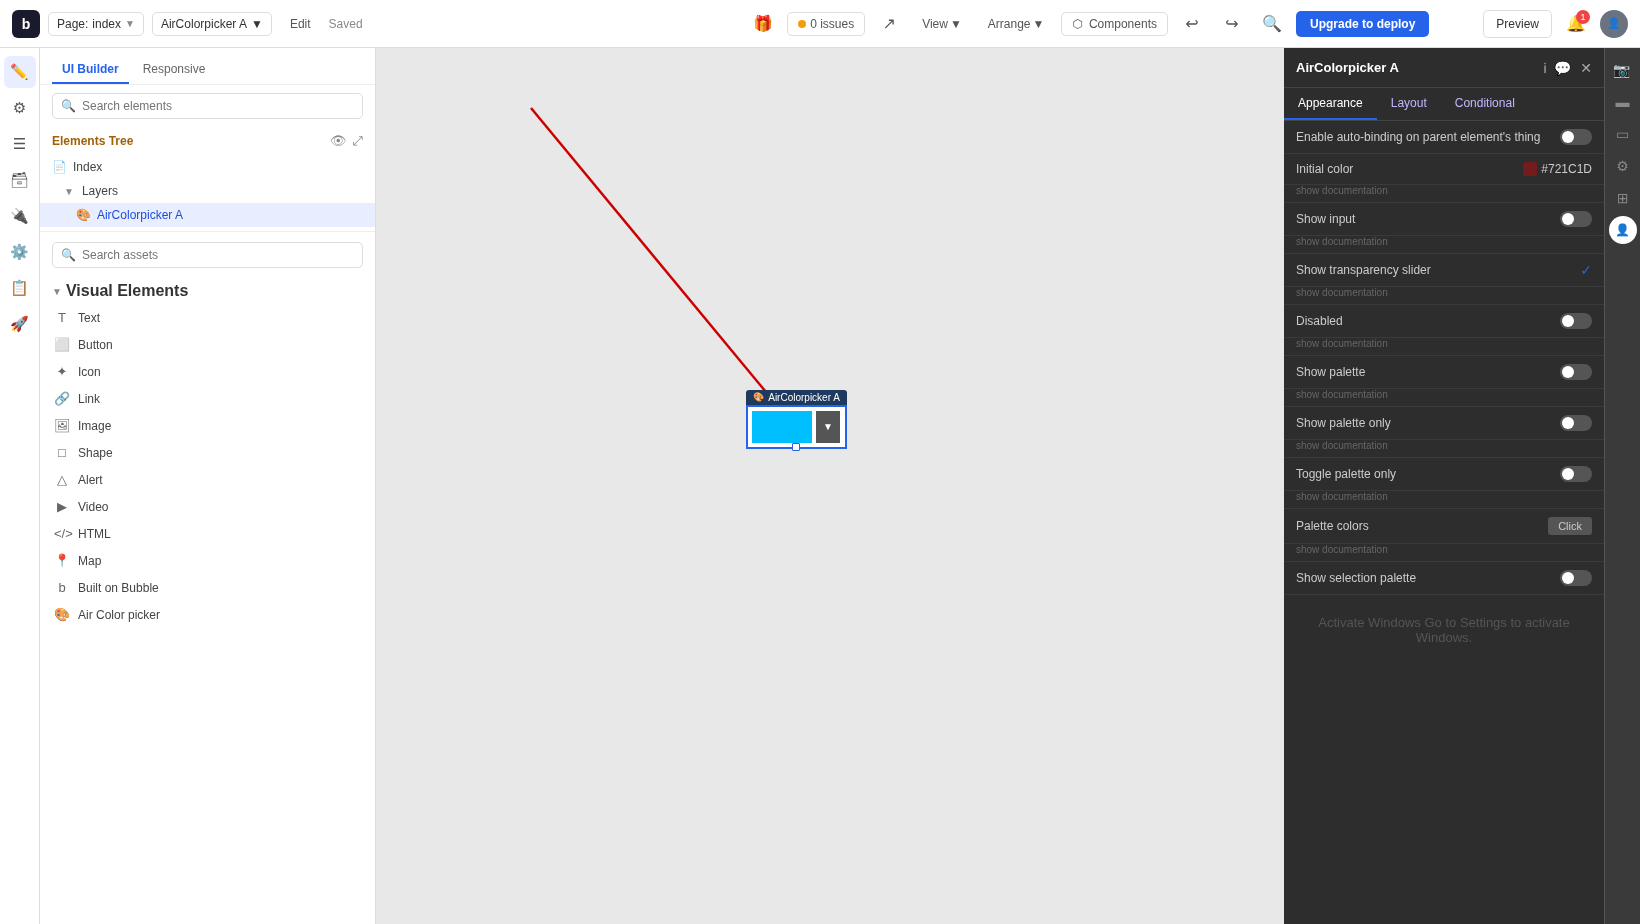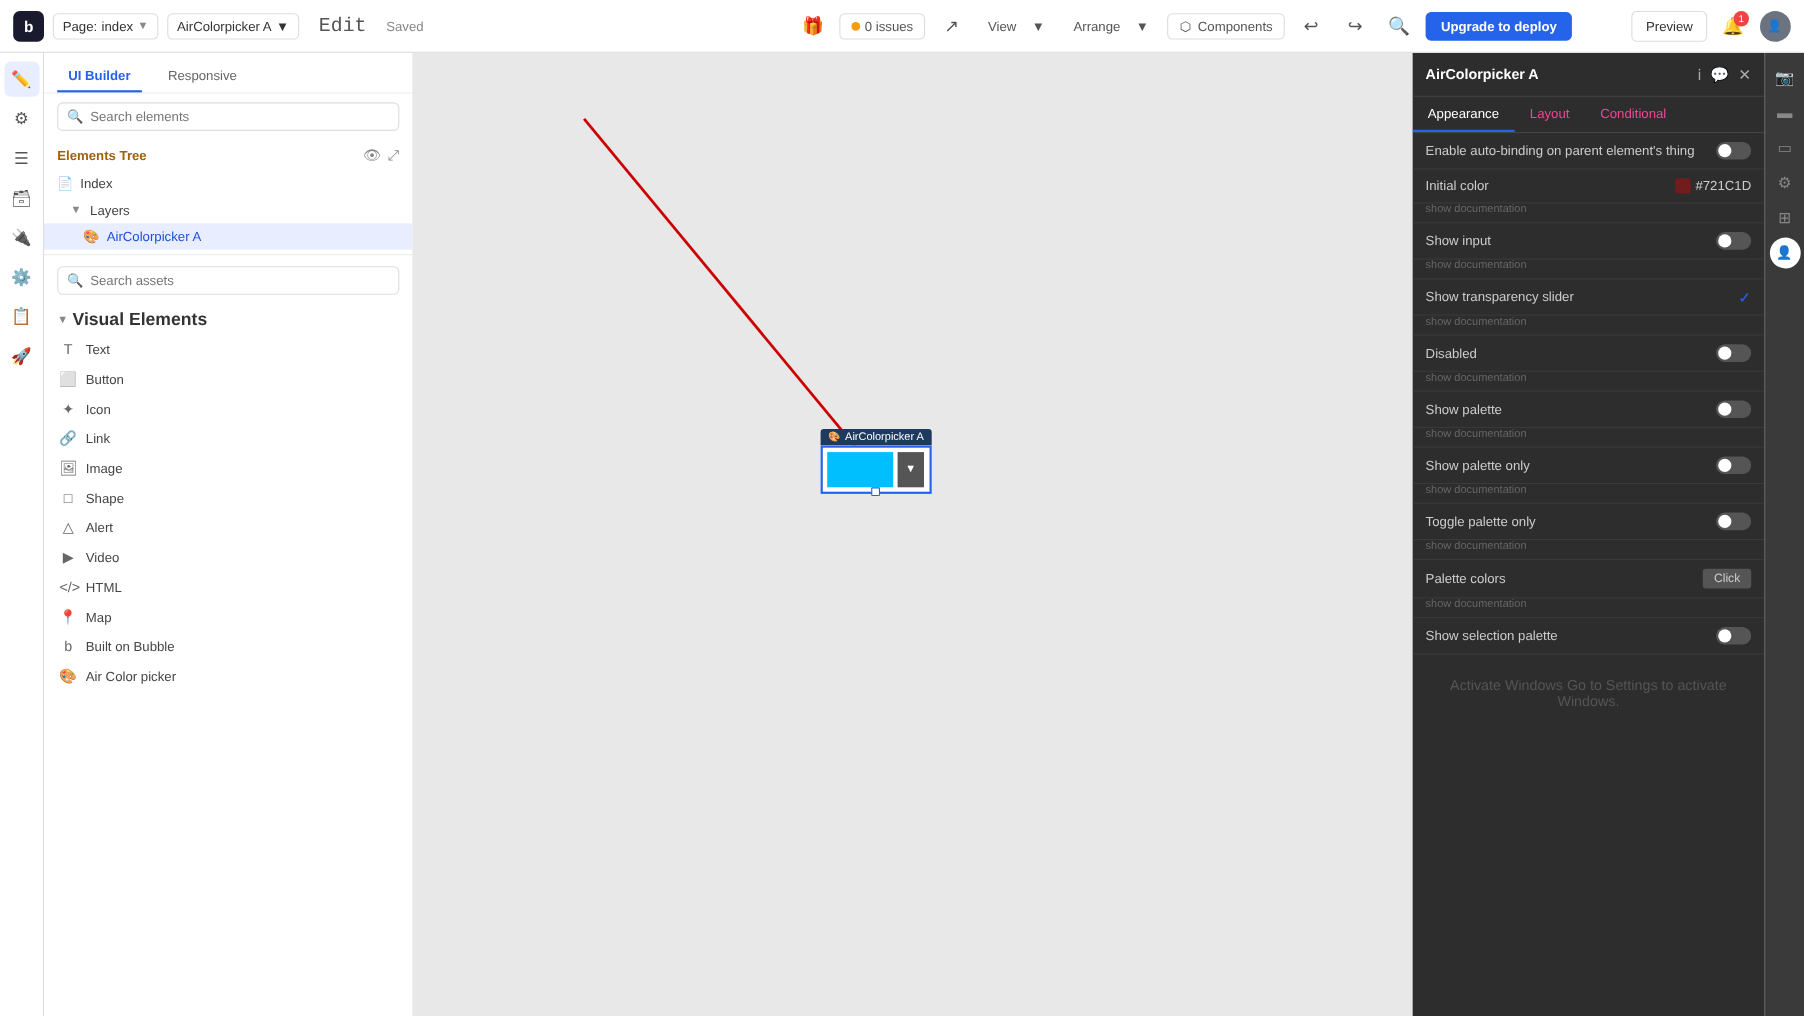--- a/index.html
+++ b/index.html
@@ -8,27 +8,27 @@
     
     #topbar {
       display: flex; align-items: center; height: 48px;
       background: #fff; border-bottom: 1px solid #ddd;
       padding: 0 12px; gap: 8px; position: relative; z-index: 10;
     }
     .topbar-logo { width: 28px; height: 28px; background: #1a1a2e; border-radius: 6px; display: flex; align-items: center; justify-content: center; color: #fff; font-weight: bold; font-size: 14px; flex-shrink: 0; }
     .page-selector { display: flex; align-items: center; gap: 4px; padding: 4px 8px; border: 1px solid #ddd; border-radius: 5px; cursor: pointer; background: #fff; font-size: 12px; color: #333; }
     .page-selector .chevron { font-size: 10px; color: #888; }
     .element-selector { display: flex; align-items: center; gap: 4px; padding: 4px 8px; border: 1px solid #ddd; border-radius: 5px; cursor: pointer; background: #fff; font-size: 12px; color: #333; max-width: 160px; }
-    .topbar-btn { padding: 4px 10px; font-size: 18px; color: #555; cursor: pointer; border-radius: 4px; background: none; border: none; font-family: Liberation Mono, monospace; }
+    .topbar-btn { padding: 4px 10px; font-size: 12px; color: #555; cursor: pointer; border-radius: 4px; background: none; border: none; }
     .topbar-saved { font-size: 12px; color: #888; }
     .topbar-spacer { flex: 1; }
     .topbar-icon-btn { width: 32px; height: 32px; display: flex; align-items: center; justify-content: center; cursor: pointer; border-radius: 4px; color: #555; font-size: 16px; }
     .issues-btn { display: flex; align-items: center; gap: 4px; padding: 4px 10px; border: 1px solid #ddd; border-radius: 5px; cursor: pointer; font-size: 12px; color: #555; }
     .issues-dot { width: 8px; height: 8px; background: #f59e0b; border-radius: 50%; }
-    .view-btn { display: flex; align-items: center; gap: 14px; padding: 4px 8px; border: 1px solid transparent; border-radius: 5px; cursor: pointer; font-size: 12px; color: #555; }
+    .view-btn { display: flex; align-items: center; gap: 2px; padding: 4px 8px; border: 1px solid transparent; border-radius: 5px; cursor: pointer; font-size: 12px; color: #555; }
     .components-btn { display: flex; align-items: center; gap: 6px; padding: 4px 10px; border: 1px solid #ddd; border-radius: 5px; cursor: pointer; font-size: 12px; color: #555; }
     .upgrade-btn { padding: 6px 14px; background: #2563eb; color: #fff; border: none; border-radius: 5px; font-size: 12px; cursor: pointer; font-weight: 600; }
     .preview-btn { padding: 6px 12px; border: 1px solid #ddd; border-radius: 5px; font-size: 12px; cursor: pointer; background: #fff; color: #333; margin-left: 46px; }
     .notif-btn { position: relative; }
     .notif-badge { position: absolute; top: 2px; right: 2px; width: 14px; height: 14px; background: #ef4444; border-radius: 50%; font-size: 9px; color: #fff; display: flex; align-items: center; justify-content: center; }
     .avatar-btn { width: 28px; height: 28px; background: #6b7280; border-radius: 50%; display: flex; align-items: center; justify-content: center; color: #fff; font-size: 11px; cursor: pointer; }
 
     
     #layout { display: flex; height: calc(100vh - 48px); }
 
@@ -39,21 +39,21 @@
       padding: 8px 0; gap: 4px;
     }
     .rail-icon { width: 32px; height: 32px; display: flex; align-items: center; justify-content: center; border-radius: 6px; cursor: pointer; color: #555; font-size: 15px; }
     .rail-icon.active { background: #e8eeff; color: #2563eb; }
 
     
     #left-panel {
       width: 336px; background: #fff; border-right: 1px solid #ddd;
       display: flex; flex-direction: column; overflow: hidden;
     }
-    .tab-row { display: flex; padding: 8px 12px 0; gap: 14px; border-bottom: 1px solid #eee; }
+    .tab-row { display: flex; padding: 8px 12px 0; gap: 4px; border-bottom: 1px solid #eee; }
     .tab { padding: 6px 10px; font-size: 12px; cursor: pointer; color: #666; border-bottom: 2px solid transparent; }
     .tab.active { color: #2563eb; border-bottom-color: #2563eb; font-weight: 600; }
 
     .search-box { display: flex; align-items: center; gap: 6px; margin: 8px 12px; padding: 5px 8px; border: 1px solid #ddd; border-radius: 5px; }
     .search-box input { border: none; outline: none; font-size: 12px; color: #333; background: transparent; width: 100%; }
     .search-icon { color: #aaa; font-size: 12px; }
     .section-header { display: flex; align-items: center; justify-content: space-between; padding: 6px 12px; }
     .section-title { font-size: 12px; font-weight: 600; color: #a16207; }
     .section-icons { display: flex; gap: 6px; }
     .section-icon-btn { color: #888; font-size: 13px; cursor: pointer; }
@@ -112,21 +112,21 @@
       display: flex; flex-direction: column; overflow: hidden;
       font-size: 12px;
     }
     .rp-header {
       display: flex; align-items: center; padding: 10px 12px;
       border-bottom: 1px solid #444; gap: 8px;
     }
     .rp-title { font-size: 13px; font-weight: 600; color: #fff; flex: 1; }
     .rp-icon-btn { color: #aaa; cursor: pointer; font-size: 14px; }
     .rp-tabs { display: flex; border-bottom: 1px solid #444; }
-    .rp-tab { padding: 8px 14px; font-size: 12px; cursor: pointer; color: #ec4899; border-bottom: 2px solid transparent; }
+    .rp-tab { padding: 8px 14px; font-size: 12px; cursor: pointer; color: #c4b5fd; border-bottom: 2px solid transparent; }
     .rp-tab.active { color: #fff; border-bottom-color: #2563eb; }
     .rp-body { overflow-y: auto; flex: 1; padding: 0; }
 
     .rp-row { display: flex; align-items: center; padding: 8px 12px; border-bottom: 1px solid #3a3a3a; }
     .rp-label { flex: 1; color: #ccc; font-size: 12px; }
     .rp-toggle { width: 32px; height: 16px; background: #555; border-radius: 8px; position: relative; cursor: pointer; flex-shrink: 0; }
     .rp-toggle::after { content: ''; position: absolute; width: 12px; height: 12px; background: #fff; border-radius: 50%; top: 2px; left: 2px; transition: left 0.2s; }
     .rp-check { color: #2563eb; font-size: 14px; }
     .rp-sub { font-size: 10px; color: #666; padding: 0 12px 6px; border-bottom: 1px solid #3a3a3a; }
     .color-preview { width: 14px; height: 14px; background: #721c1d; border-radius: 2px; margin-right: 4px; flex-shrink: 0; }

